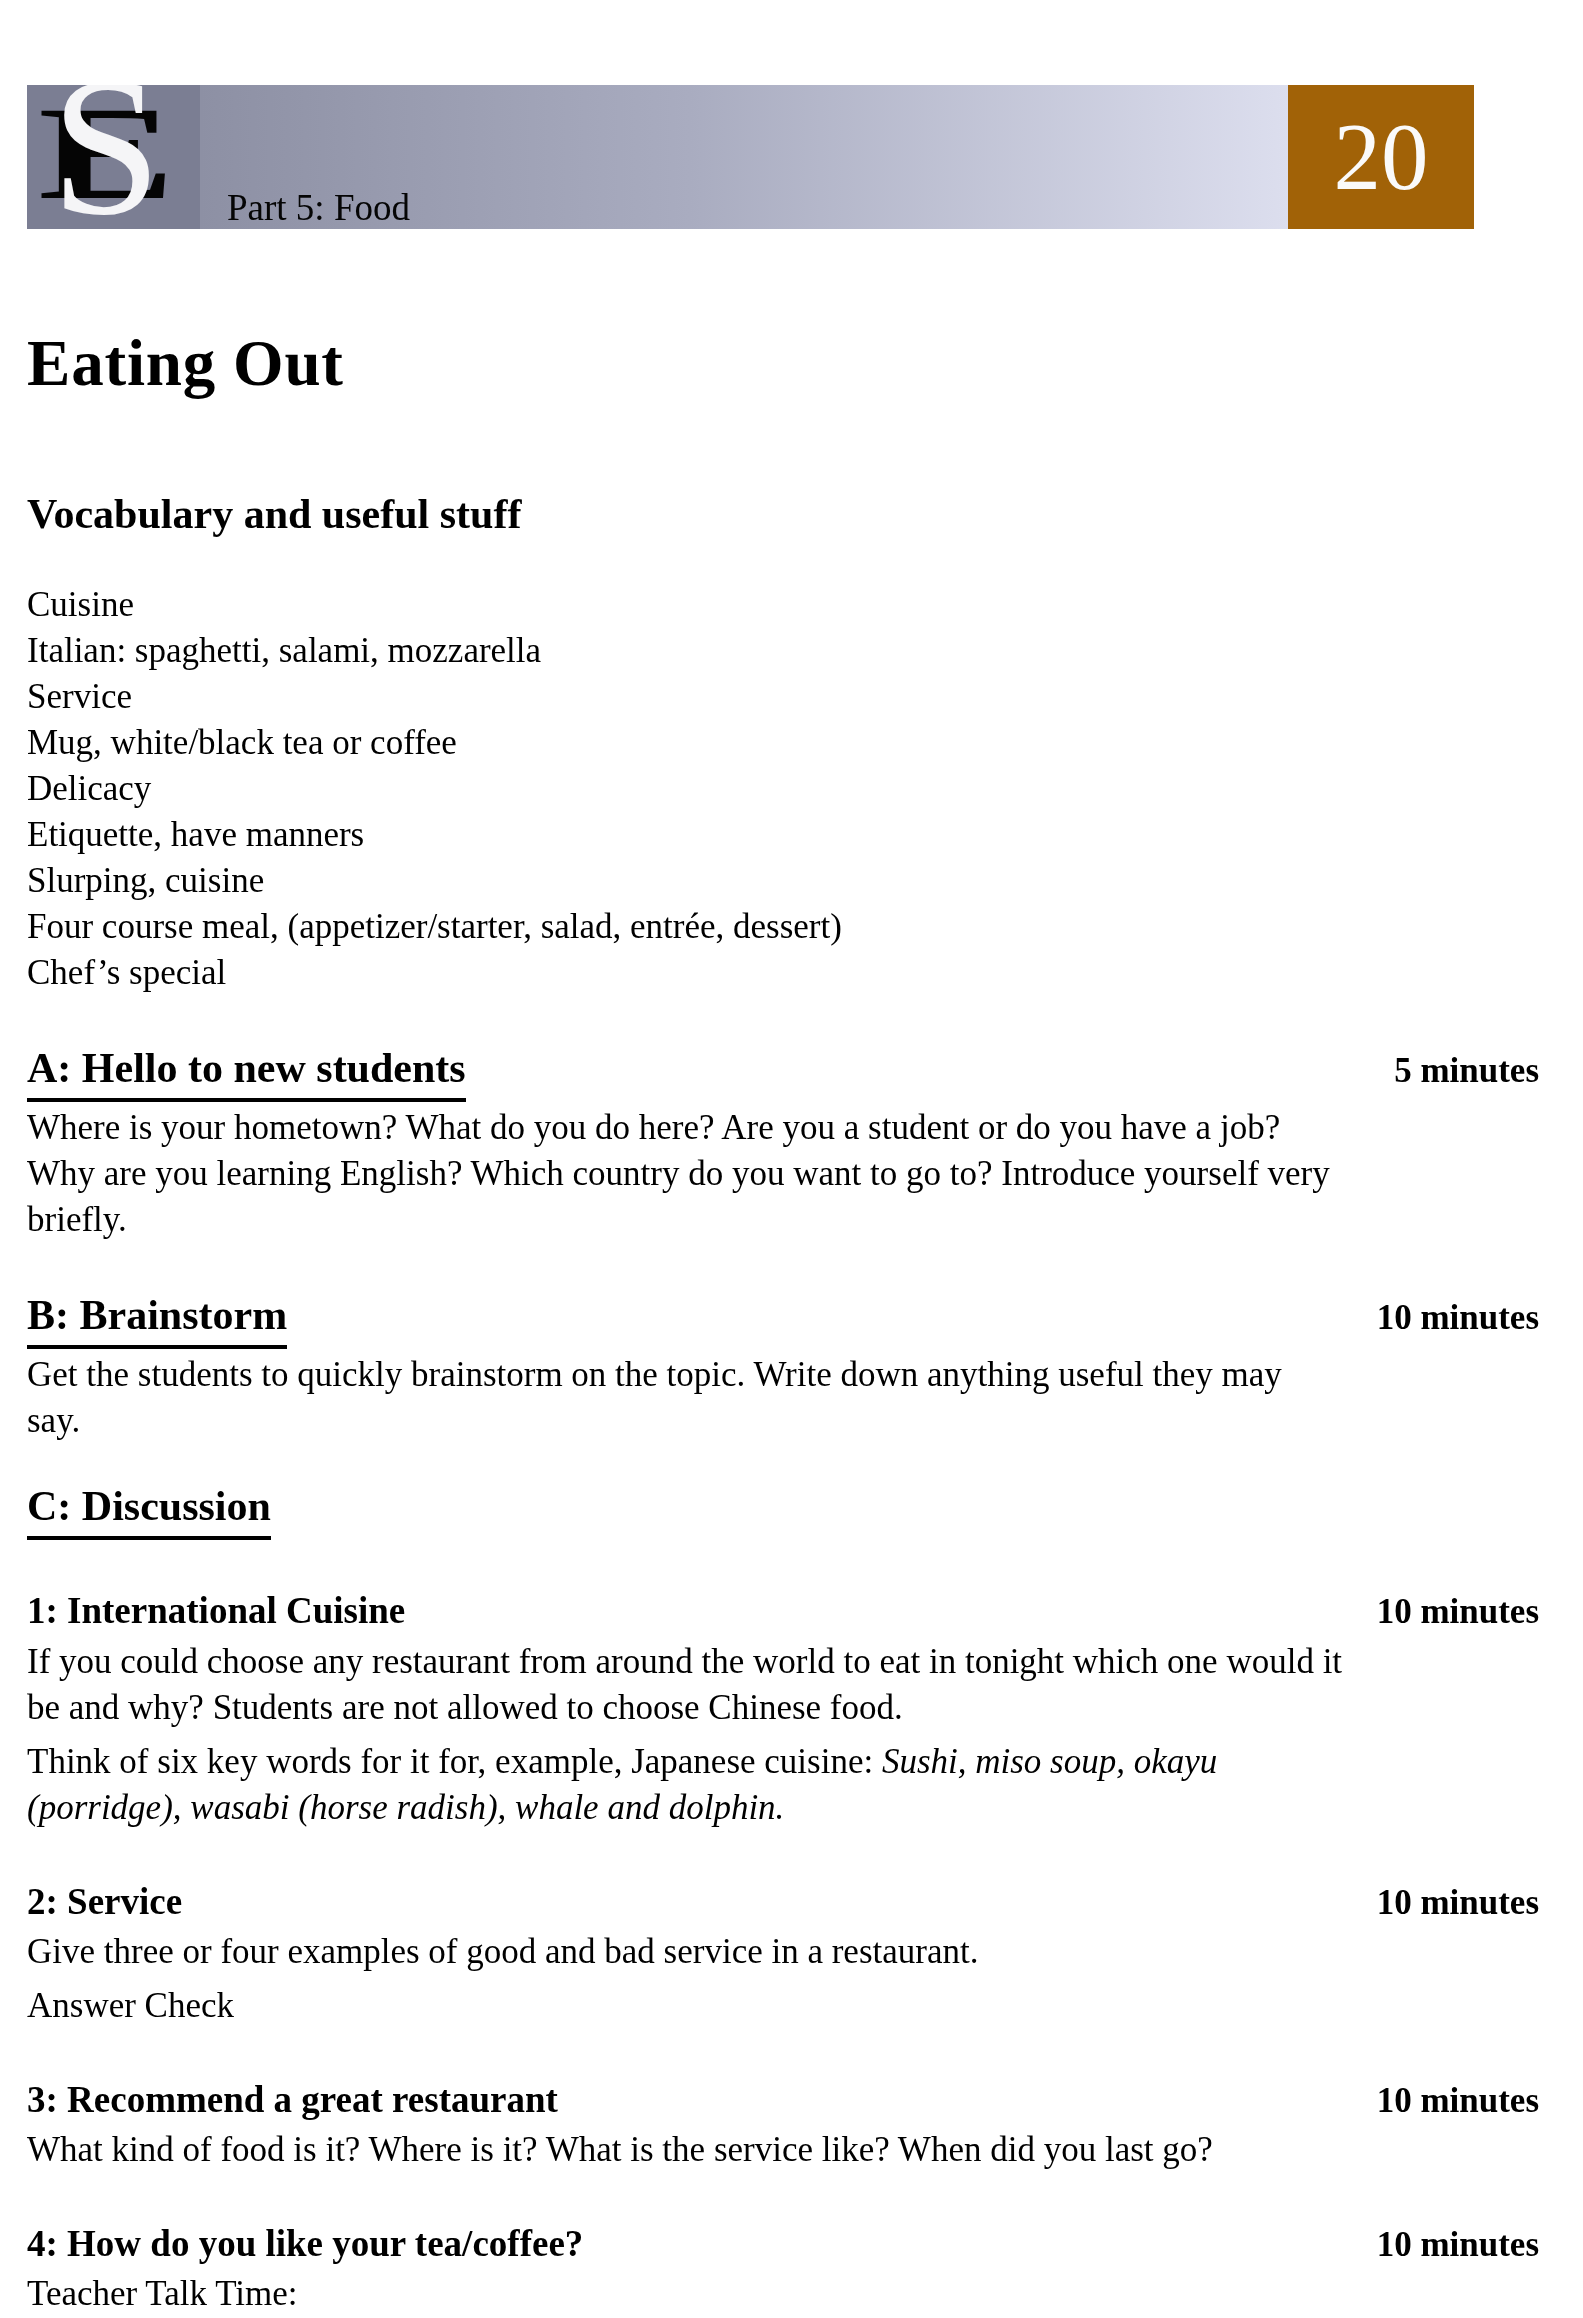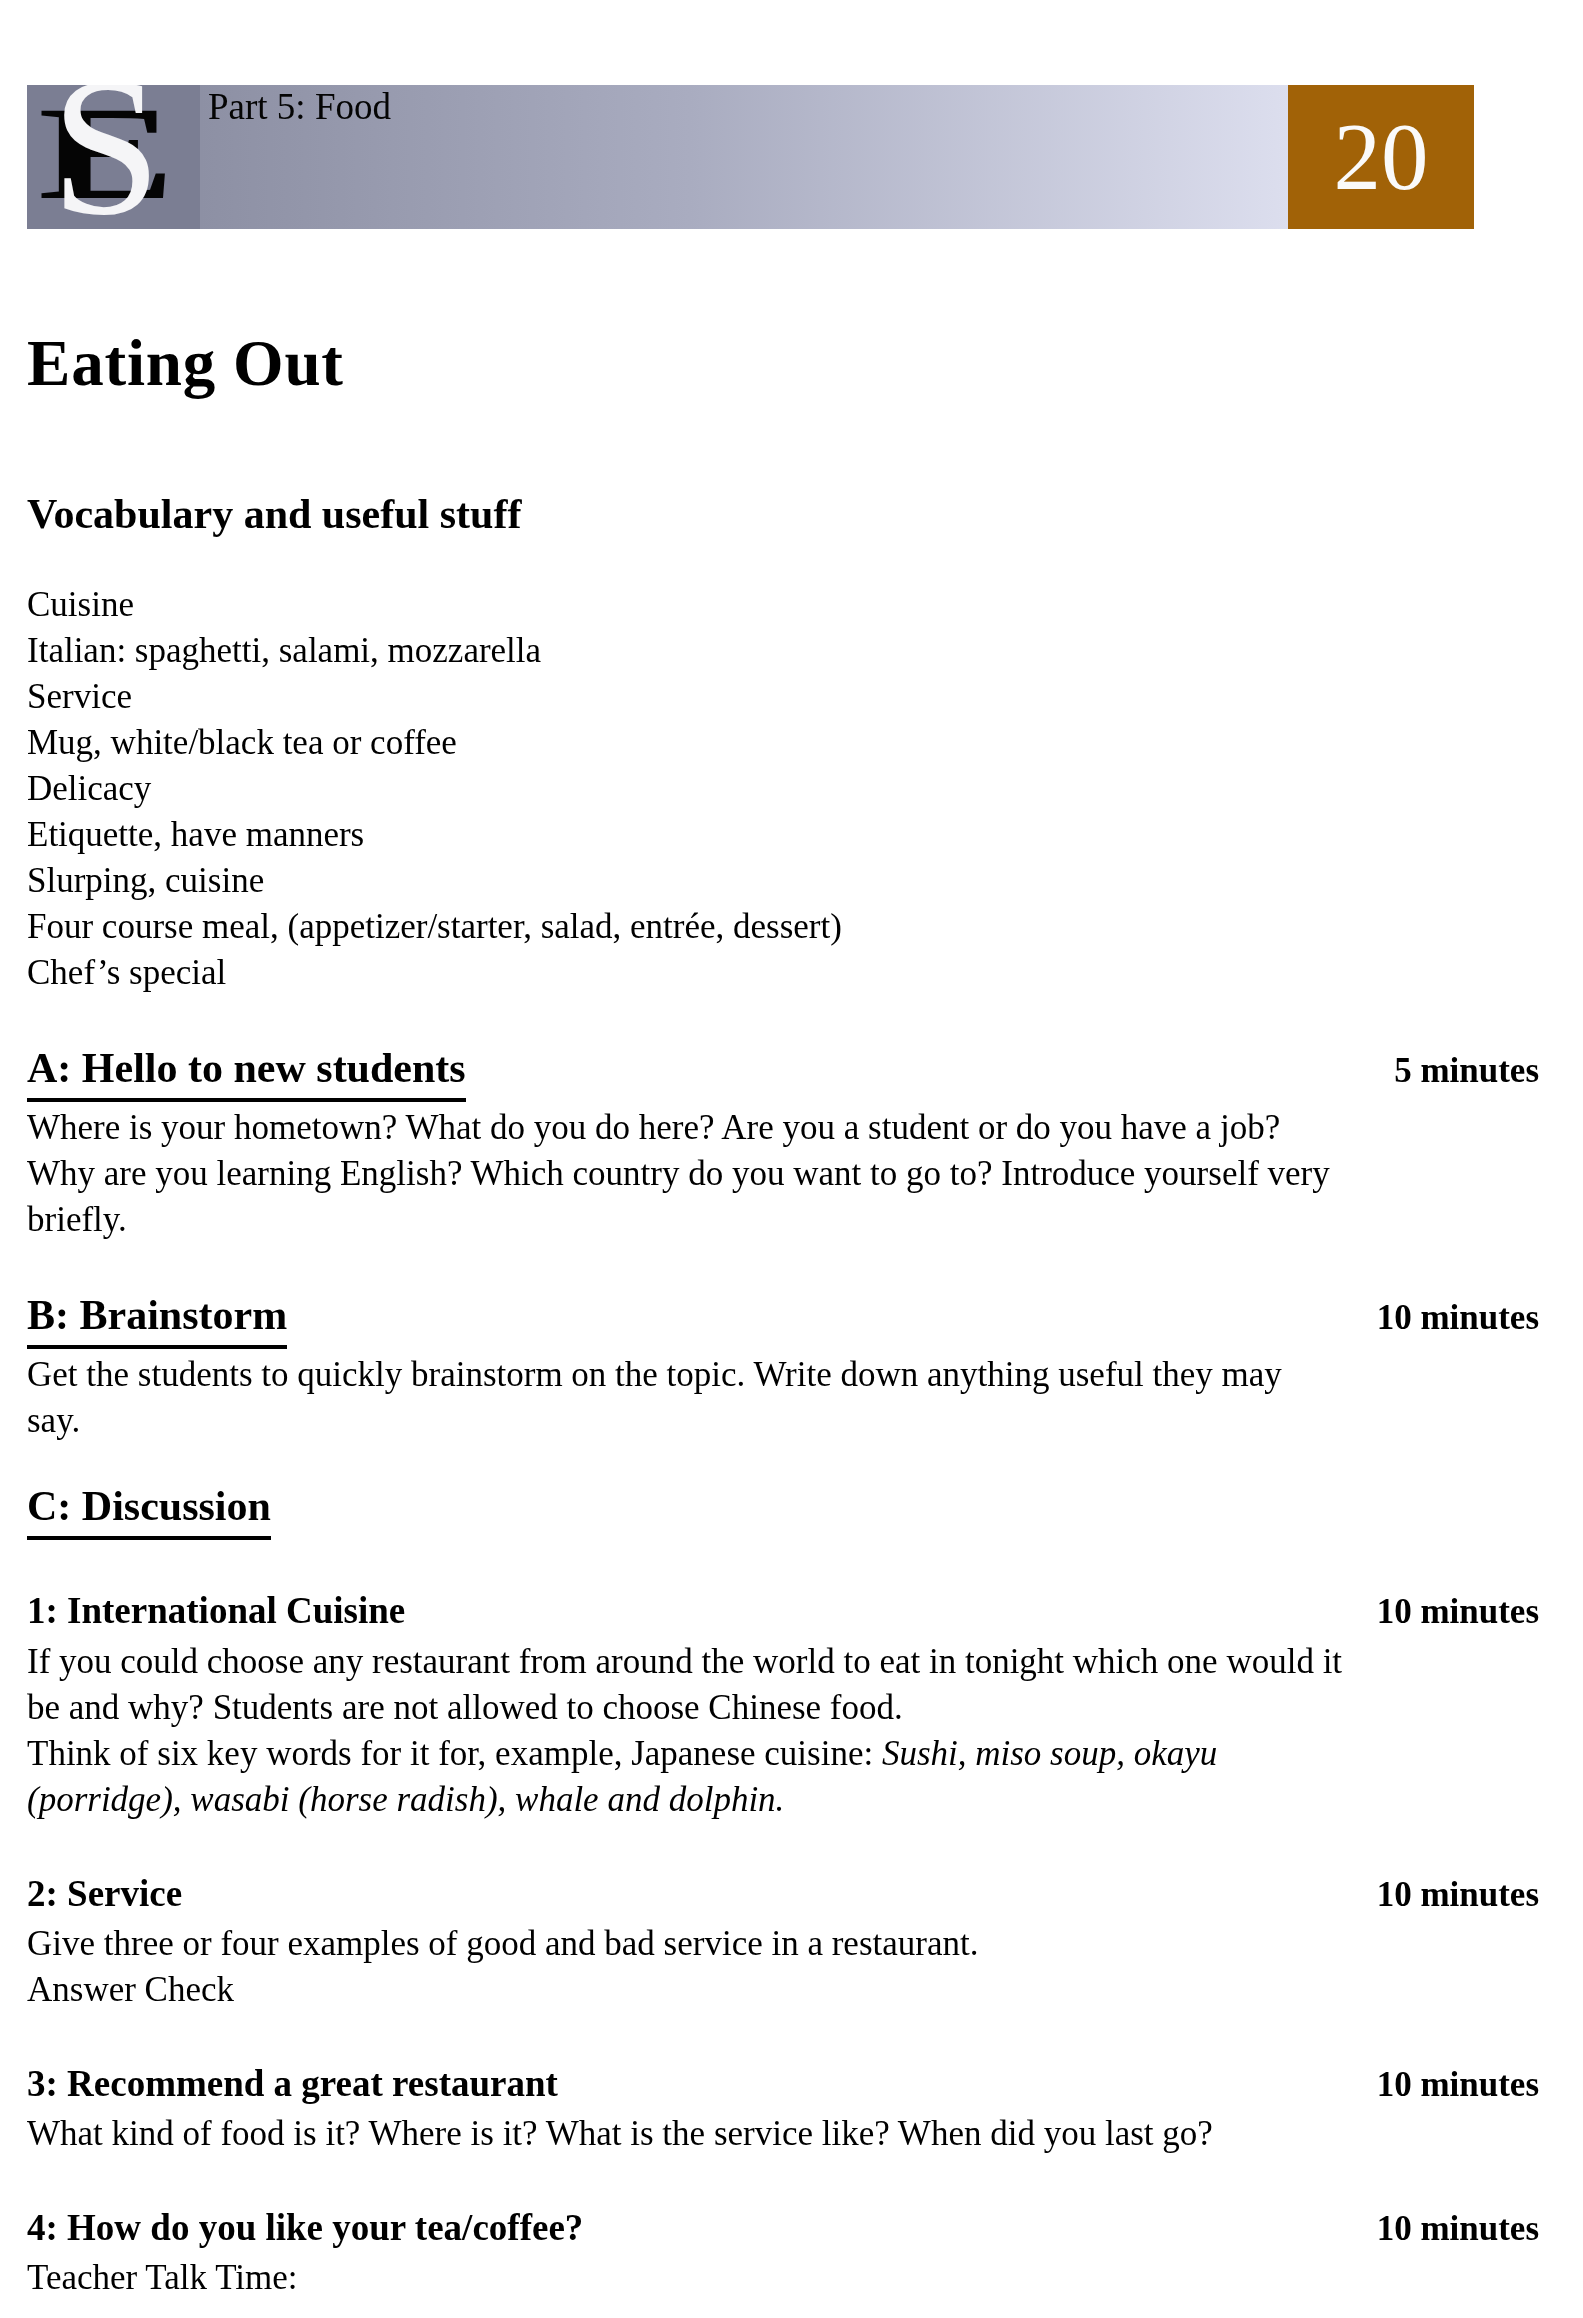--- a/index.html
+++ b/index.html
@@ -30,22 +30,22 @@
     z-index:1;display:inline-block;
   }
   .logo-s{
     position:absolute;left:24px;top:-37px;
     font-size:198px;line-height:1;color:#f5f5f7;
     z-index:2;display:inline-block;
   }
   .bar-mid{
     flex:1;
     background:linear-gradient(90deg,#8d90a4 0%,#a9acc0 45%,#dcdeee 100%);
-    display:flex;align-items:flex-start;
-    padding-left:8px;
+    display:flex;align-items:flex-end;
+    padding-left:27px;
   }
   .part-label{font-size:37px;color:#050505;}
   .page-num{
     flex:none;width:186px;
     background:#a16207;
     display:flex;align-items:center;justify-content:center;
   }
   .page-num span{font-size:95px;color:#fafafa;line-height:1;}
   
   .content{
@@ -76,21 +76,21 @@
     display:inline-block;
     border-bottom:4px solid #000;
     padding-bottom:5px;
   }
   .mins{font-size:35px;font-weight:bold;white-space:nowrap;}
   p{
     font-size:35px;line-height:46px;
     margin:3.2px 0 0 0;
     white-space:pre-wrap;
   }
-  p + p{margin-top:0;}
+  p + p{margin-top:8px;}
   .it{font-style:italic;}
 </style>
 </head>
 <body>
 
 <div class="page">
 
   <header class="bar">
     <div class="logo">
       <span class="logo-e">E</span>

